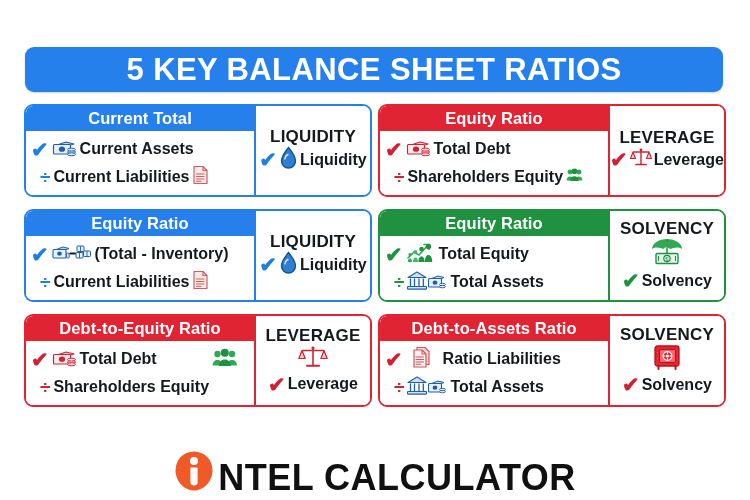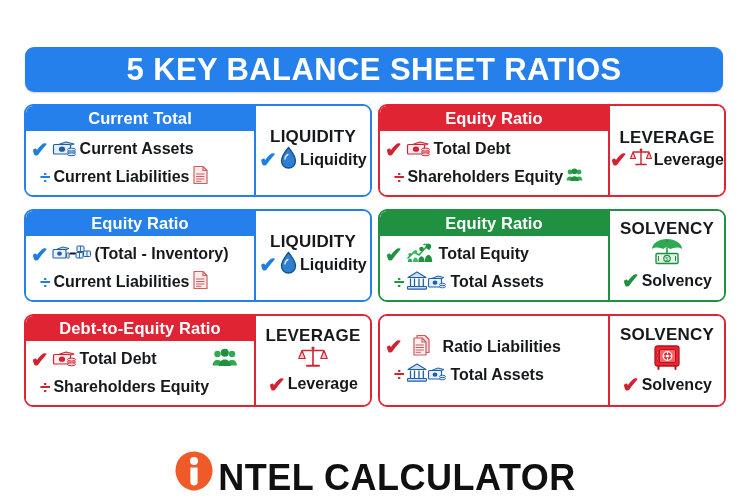--- a/index.html
+++ b/index.html
@@ -476,20 +476,21 @@
         <div class="category-row">
           <span class="op check-red">✔</span>
           <span class="category-label">Leverage</span>
         </div>
       </div>
     </div>
   </div>
 
   <div class="ratio-card accent-red">
     <div class="card-left">
+      <div class="card-header">Debt-to-Assets Ratio</div>
       <div class="card-body">
         <div class="formula-row">
           <span class="op check-red">✔</span>
           <span class="ic" style="margin-left:6px;margin-right:6px">
             <svg width="22" height="22" viewBox="0 0 22 22">
               <path d="M5 1.5 h8 l4 4 v13 h-12 z" fill="#f8dcde" stroke="#d4545a" stroke-width="1.2" stroke-linejoin="round"></path>
               <path d="M2 4 h8 l4 4 v13 h-12 z" fill="#fdf0f1" stroke="#d4545a" stroke-width="1.2" stroke-linejoin="round"></path>
               <path d="M10 4 v4 h4" fill="none" stroke="#d4545a" stroke-width="1.1"></path>
               <g stroke="#d4545a" stroke-width="1" stroke-linecap="round">
                 <line x1="4" y1="11" x2="11.5" y2="11"></line>

